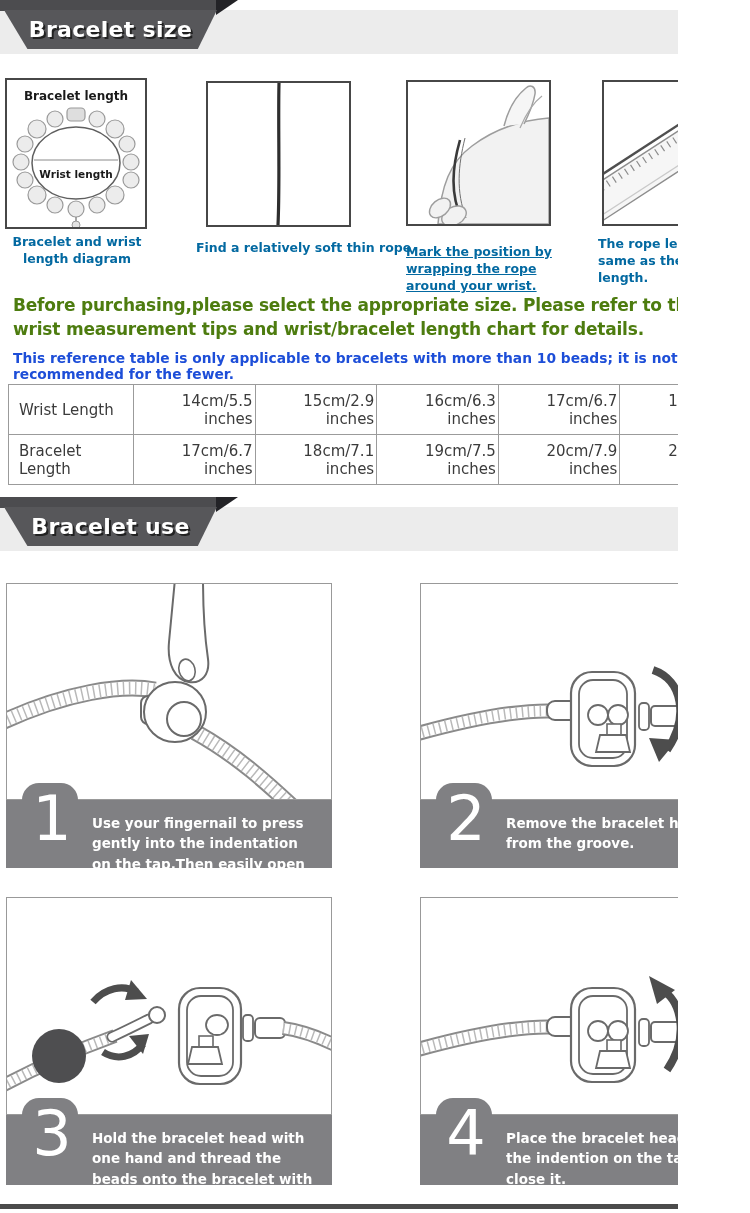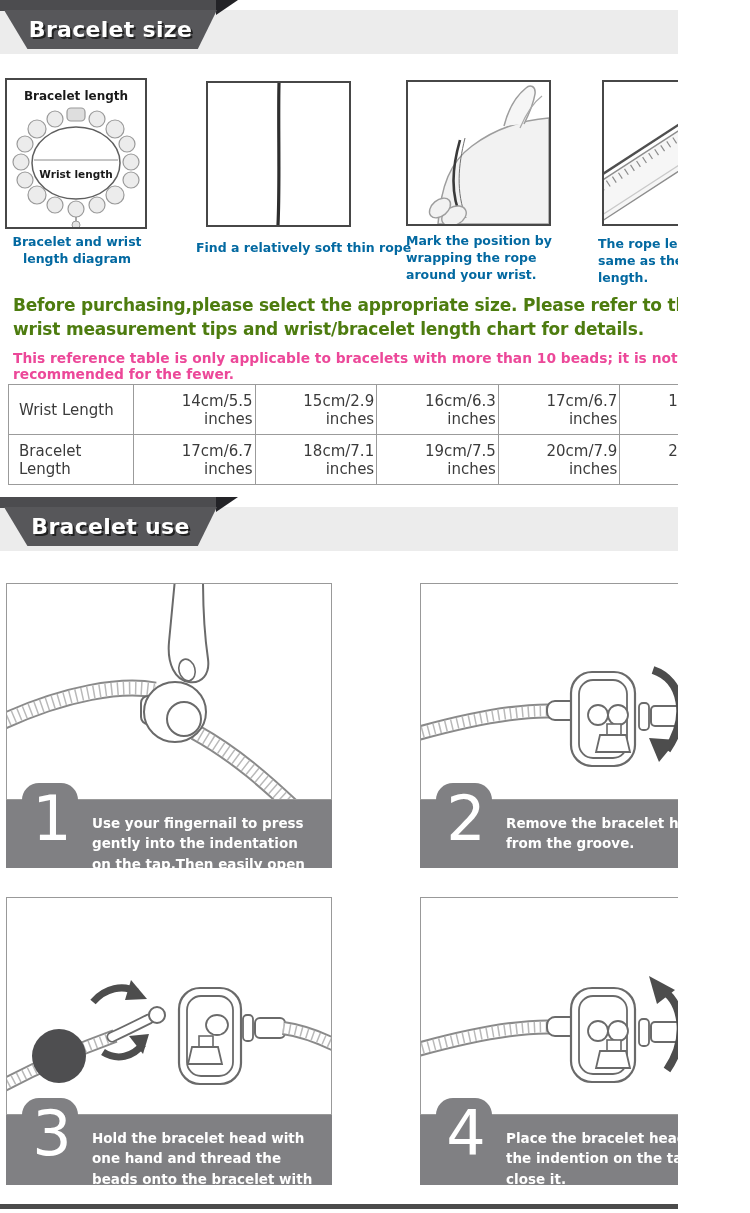--- a/index.html
+++ b/index.html
@@ -17,21 +17,21 @@
   .ribbon-body span{color:#fff;font-weight:bold;font-size:22px;letter-spacing:.3px;
                     text-shadow:2px 2px 0 rgba(25,25,25,.85);}
   
   .figbox{position:absolute;background:#fff;border:2px solid #474747;box-sizing:border-box;}
   .figcap{position:absolute;font-weight:700;font-size:12.5px;line-height:1.35;color:#0369a1;}
   .figcap.center{text-align:center;}
   
   .intro{position:absolute;left:13px;top:294px;width:730px;margin:0;
          font-weight:700;font-size:17px;line-height:1.4;color:#4d7c0f;letter-spacing:-0.2px;}
   .note{position:absolute;left:13px;top:350px;width:734px;margin:0;
-        font-weight:700;font-size:13.8px;color:#ec4899;}
+        font-weight:700;font-size:13.8px;color:#1d4ed8;}
   
   table.size{position:absolute;left:8px;top:384px;width:734px;border-collapse:collapse;table-layout:fixed;}
   table.size td{border:1px solid #9b9b9b;height:49px;font-size:15px;color:#3b3b3b;
                 text-align:right;vertical-align:middle;padding:0 2px;}
   table.size td.rowhead{text-align:left;padding-left:10px;width:112px;}
   
   .panel{position:absolute;}
   .illus{border:1px solid #999;background:#fff;box-sizing:border-box;overflow:hidden;}
   .stepbar{position:relative;background:#808083;}
   .bump{position:absolute;left:16px;top:-17px;width:56px;height:17px;background:#808083;
@@ -98,21 +98,21 @@
     <svg width="141" height="142" viewBox="0 0 141 142">
       <path d="M30,142 C33,104 42,80 64,64 C88,46 116,38 141,36 L141,142 Z" fill="#f2f2f2" stroke="#9d9d9d" stroke-width="1.5"></path>
       <path d="M96,44 C100,28 108,14 118,6 C122,2 128,4 127,12 C125,24 120,34 116,42" fill="#f6f6f6" stroke="#9d9d9d" stroke-width="1.5"></path>
       <path d="M112,46 C118,32 126,20 134,14" fill="none" stroke="#a8a8a8" stroke-width="1.2"></path>
       <path d="M52,58 C44,86 42,112 54,138" fill="none" stroke="#3a3a3a" stroke-width="2.6"></path>
       <path d="M57,56 C50,84 48,110 58,136" fill="none" stroke="#6f6f6f" stroke-width="1"></path>
       <ellipse cx="46" cy="134" rx="13" ry="9" fill="#f2f2f2" stroke="#9d9d9d" stroke-width="1.4" transform="rotate(-28 46 134)"></ellipse>
       <ellipse cx="32" cy="126" rx="12" ry="8" fill="#f2f2f2" stroke="#9d9d9d" stroke-width="1.4" transform="rotate(-40 32 126)"></ellipse>
     </svg>
   </div>
-  <div class="figcap" style="left:406px;top:233px;width:168px;">Mark the position by wrapping the rope around your wrist.</div>
+  <div class="figcap" style="left:406px;top:244px;width:168px;text-decoration:underline;">Mark the position by wrapping the rope around your wrist.</div>
 
   <div class="figbox" style="left:602px;top:80px;width:145px;height:146px;">
     <svg width="141" height="142" viewBox="0 0 141 142">
       <g transform="rotate(-33 70 72)">
         <line x1="-45" y1="50" x2="195" y2="50" stroke="#4f4f4f" stroke-width="2.4"></line>
         <rect x="-45" y="55" width="240" height="34" fill="#f6f6f6" stroke="#8d8d8d" stroke-width="1.4"></rect>
         <line x1="-45" y1="61" x2="195" y2="61" stroke="#8d8d8d" stroke-width="7" stroke-dasharray="1.2 6"></line>
         <line x1="-45" y1="84" x2="195" y2="84" stroke="#c9c9c9" stroke-width="1.4"></line>
       </g>
     </svg>

